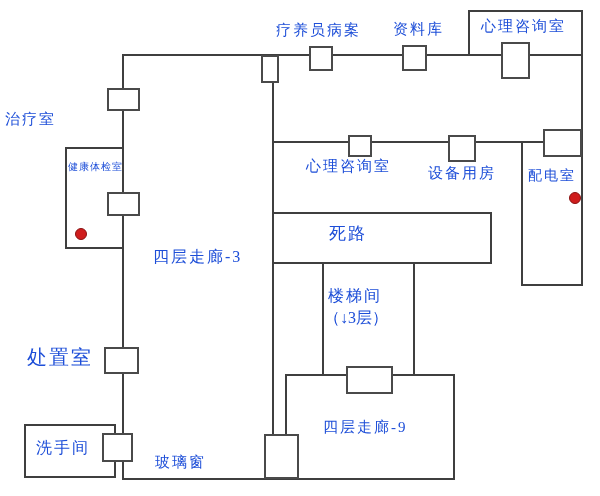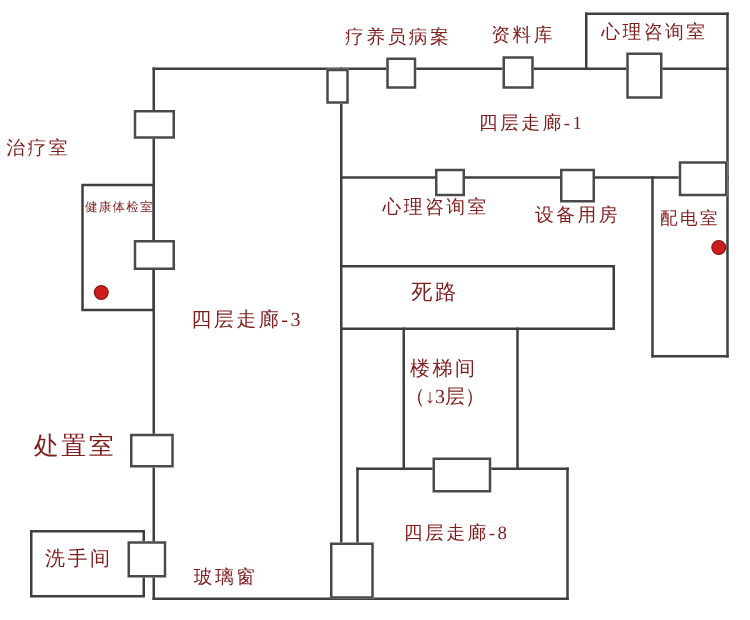--- a/index.html
+++ b/index.html
@@ -3,21 +3,21 @@
 <meta charset="utf-8">
 <style>
   html,body { margin:0; padding:0; background:#ffffff; }
   .plan {
     position:relative; width:600px; height:496px; background:#ffffff;
     font-family:"Liberation Serif", serif; overflow:hidden;
   }
   .wall { position:absolute; background:var(--wall-color,#3f3f3f); z-index:1; }
   .room-outline { position:absolute; border:2px solid var(--wall-color,#3f3f3f); background:transparent; box-sizing:border-box; z-index:1; }
   .door { position:absolute; background:#ffffff; border:2px solid var(--door-color,#4a4a4a); box-sizing:border-box; z-index:2; }
-  .lbl { position:absolute; color:#7f1d1d; letter-spacing:2px; white-space:nowrap; z-index:3; line-height:1.1; }
+  .lbl { position:absolute; color:#1d4ed8; letter-spacing:2px; white-space:nowrap; z-index:3; line-height:1.1; }
   .dot { position:absolute; width:12px; height:12px; border-radius:50%;
          background:var(--marker-color,#cf1d1d); border:1px solid #8a1212; box-sizing:border-box; z-index:4; }
 </style>
 </head>
 <body>
 
 <div class="plan">
 
   <div class="wall" style="left:122px;top:54px;width:348px;height:2px"></div>
   <div class="wall" style="left:468px;top:10px;width:115px;height:2px"></div>
@@ -53,30 +53,29 @@
   <div class="door" style="left:348px;top:135px;width:24px;height:22px"></div>
   <div class="door" style="left:448px;top:135px;width:28px;height:27px"></div>
   <div class="door" style="left:543px;top:129px;width:39px;height:28px"></div>
   <div class="door" style="left:346px;top:366px;width:47px;height:28px"></div>
   <div class="door" style="left:264px;top:434px;width:35px;height:45px"></div>
 
   <div class="lbl" style="left:5px;top:111px;font-size:15px">治疗室</div>
   <div class="lbl" style="left:276px;top:22px;font-size:15px">疗养员病案</div>
   <div class="lbl" style="left:393px;top:21px;font-size:15px">资料库</div>
   <div class="lbl" style="left:481px;top:18px;font-size:15px">心理咨询室</div>
-  <div class="lbl" style="left:383px;top:91px;font-size:15px">四层走廊-1</div>
   <div class="lbl" style="left:68px;top:161px;font-size:10px;letter-spacing:1px">健康体检室</div>
   <div class="lbl" style="left:306px;top:158px;font-size:15px">心理咨询室</div>
   <div class="lbl" style="left:428px;top:165px;font-size:15px">设备用房</div>
   <div class="lbl" style="left:528px;top:168px;font-size:14px">配电室</div>
   <div class="lbl" style="left:329px;top:225px;font-size:17px">死路</div>
   <div class="lbl" style="left:153px;top:248px;font-size:16px">四层走廊-3</div>
   <div class="lbl" style="left:328px;top:287px;font-size:16px">楼梯间</div>
   <div class="lbl" style="left:324px;top:309px;font-size:16px;letter-spacing:0">（↓3层）</div>
   <div class="lbl" style="left:27px;top:346px;font-size:20px">处置室</div>
   <div class="lbl" style="left:36px;top:439px;font-size:16px">洗手间</div>
   <div class="lbl" style="left:155px;top:454px;font-size:15px">玻璃窗</div>
-  <div class="lbl" style="left:323px;top:419px;font-size:15px">四层走廊-8</div>
+  <div class="lbl" style="left:323px;top:419px;font-size:15px">四层走廊-9</div>
 
   <div class="dot" style="left:75px;top:228px"></div>
   <div class="dot" style="left:569px;top:192px"></div>
 
 </div>
 
 </body></html>

